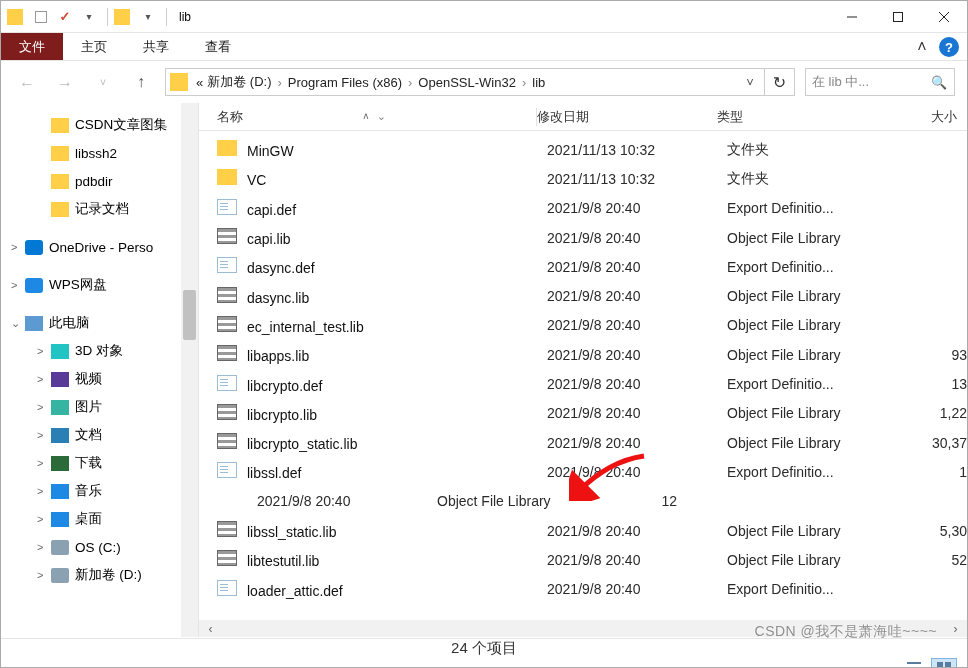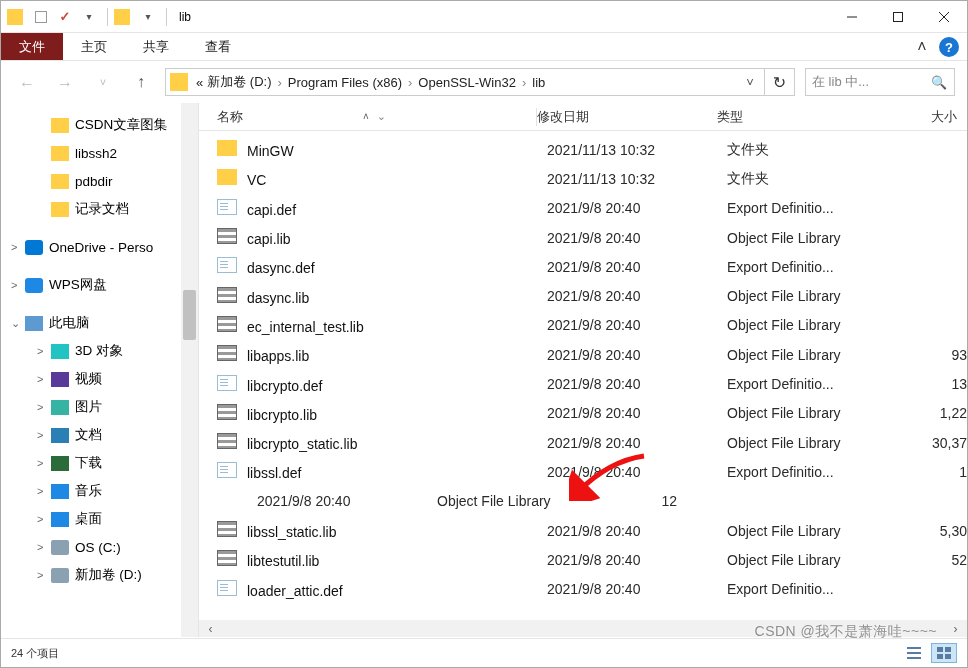--- a/index.html
+++ b/index.html
@@ -85,21 +85,21 @@
   .row .ftype { width: 160px; color: #2a2a2a; }
   .row .fsize { width: 80px; text-align: right; color: #2a2a2a; }
 
   .highlight { border: 2px solid #e11; border-radius: 3px; padding: 0 2px; }
   .arrow { position: absolute; left: 370px; top: 348px; z-index: 10; pointer-events: none; }
 
   .list .hsb { position: absolute; bottom: 0; left: 0; right: 0; height: 17px; background: #f1f1f1; display: flex; align-items: center; justify-content: space-between; padding: 0 3px; }
   .list .hsb .btn { width: 17px; height: 13px; color: #666; font-size: 12px; text-align: center; }
 
   
-  .status { position: absolute; left: 0; right: 0; bottom: 0; height: 29px; border-top: 1px solid #e5e5e5; display: flex; align-items: center; padding: 0 10px; font-size: 11px; color: #333; }
+  .status { position: absolute; left: 0; right: 0; bottom: 0; height: 29px; border-top: 1px solid #e5e5e5; display: flex; align-items: center; padding: 0 10px; font-size: 15px; color: #333; flex-direction: column; }
   .status .viewbtns { margin-left: auto; display: flex; gap: 4px; }
   .status .vbtn { width: 26px; height: 20px; border: 1px solid transparent; display: flex; align-items: center; justify-content: center; }
   .status .vbtn.active { background: #cde6f7; border-color: #7fb4e0; }
 
   .watermark { position: absolute; right: 30px; bottom: 26px; font-size: 14px; color: #8e8e8e; text-shadow: 0 0 2px #fff; letter-spacing: 0.5px; }
 </style>
 </head>
 <body>
 
 <div class="titlebar">

